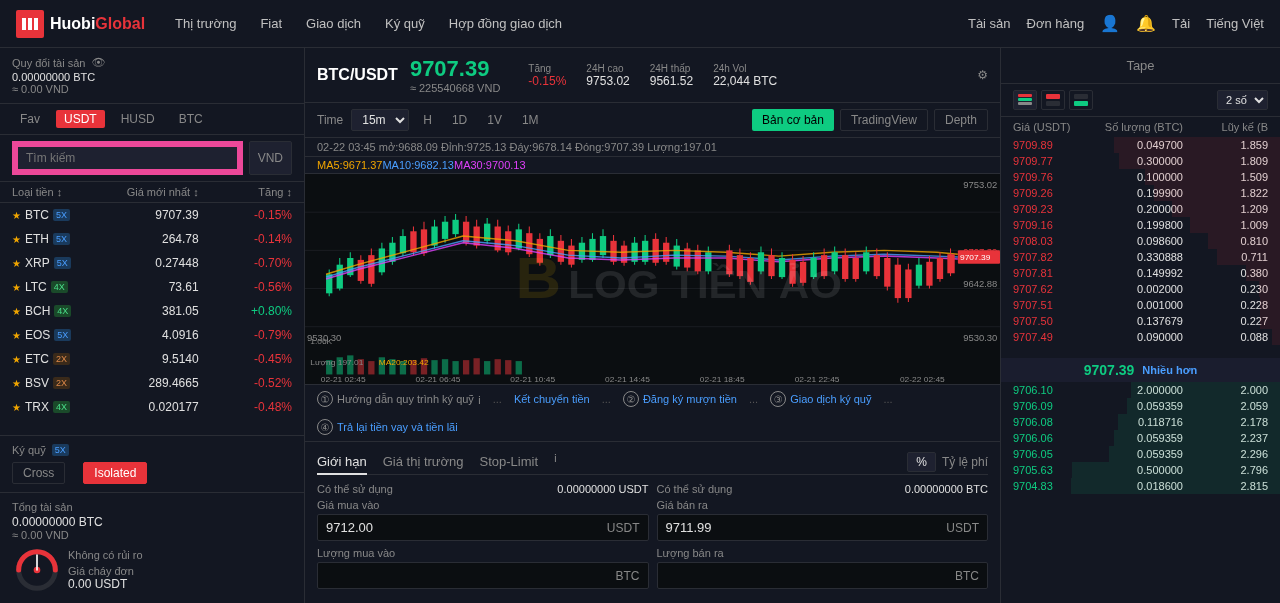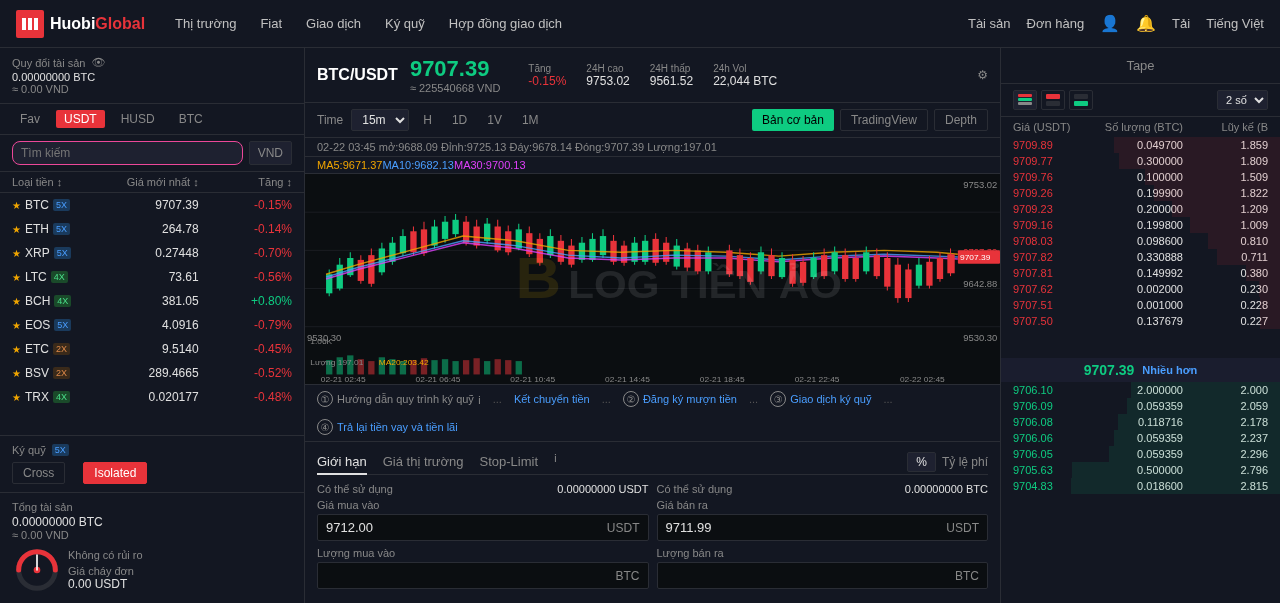--- a/index.html
+++ b/index.html
@@ -29,21 +29,21 @@
     .account-val { color: #e0e0e0; font-size: 11px; }
     .eye-icon { font-size: 11px; cursor: pointer; }
     
     
     .tab-area { padding: 6px 12px; display: flex; gap: 8px; border-bottom: 1px solid #2a2d35; }
     .tab-btn { padding: 2px 8px; border-radius: 2px; cursor: pointer; font-size: 12px; color: #888; background: transparent; border: none; }
     .tab-btn.active { background: #e8333a; color: #fff; }
     
     
     .search-area { padding: 6px 12px; border-bottom: 1px solid #2a2d35; display: flex; gap: 6px; }
-    .search-input { flex: 1; background: #1e2130; border: 1px solid #ec4899; color: #e0e0e0; padding: 4px 8px; border-radius: 8px; font-size: 12px; }
+    .search-input { flex: 1; background: #1e2130; border: 6px solid #ec4899; color: #e0e0e0; padding: 4px 8px; border-radius: 0; font-size: 12px; }
     .vnd-btn { background: #1e2130; border: 1px solid #2a2d35; color: #888; padding: 4px 8px; border-radius: 2px; cursor: pointer; font-size: 12px; }
     
     
     .table-header { display: grid; grid-template-columns: 1fr 1fr 1fr; padding: 4px 12px; color: #888; font-size: 11px; border-bottom: 1px solid #2a2d35; }
     
     
     .coin-list { flex: 1; overflow-y: auto; }
     .coin-row { display: grid; grid-template-columns: 1fr 1fr 1fr; padding: 5px 12px; cursor: pointer; align-items: center; }
     .coin-name { display: flex; align-items: center; gap: 4px; font-size: 12px; }
     .coin-badge { font-size: 9px; padding: 1px 3px; border-radius: 2px; background: #1a3a5c; color: #4a9eff; }
@@ -821,20 +821,26 @@
     <span class="price ob-col-price">9707.51</span>
     <span class="ob-col-qty">0.001000</span>
     <span class="ob-col-total">0.228</span>
   </div>
         <div class="ob-row sell">
     <div class="ob-bg-sell" style="width:7.264%;"></div>
     <span class="price ob-col-price">9707.50</span>
     <span class="ob-col-qty">0.137679</span>
     <span class="ob-col-total">0.227</span>
   </div>
+        <div class="ob-row sell">
+    <div class="ob-bg-sell" style="width:2.816%;"></div>
+    <span class="price ob-col-price">9707.49</span>
+    <span class="ob-col-qty">0.090000</span>
+    <span class="ob-col-total">0.088</span>
+  </div>
       </div>
 
     <div class="ob-mid">
       <span class="mid-price">9707.39</span>
       <span class="mid-more">Nhiều hơn</span>
     </div>
 
     <div class="ob-body" id="ob-buys">
         <div class="ob-row buy">
     <div class="ob-bg-buy" style="width:53.33333333333333%;"></div>

